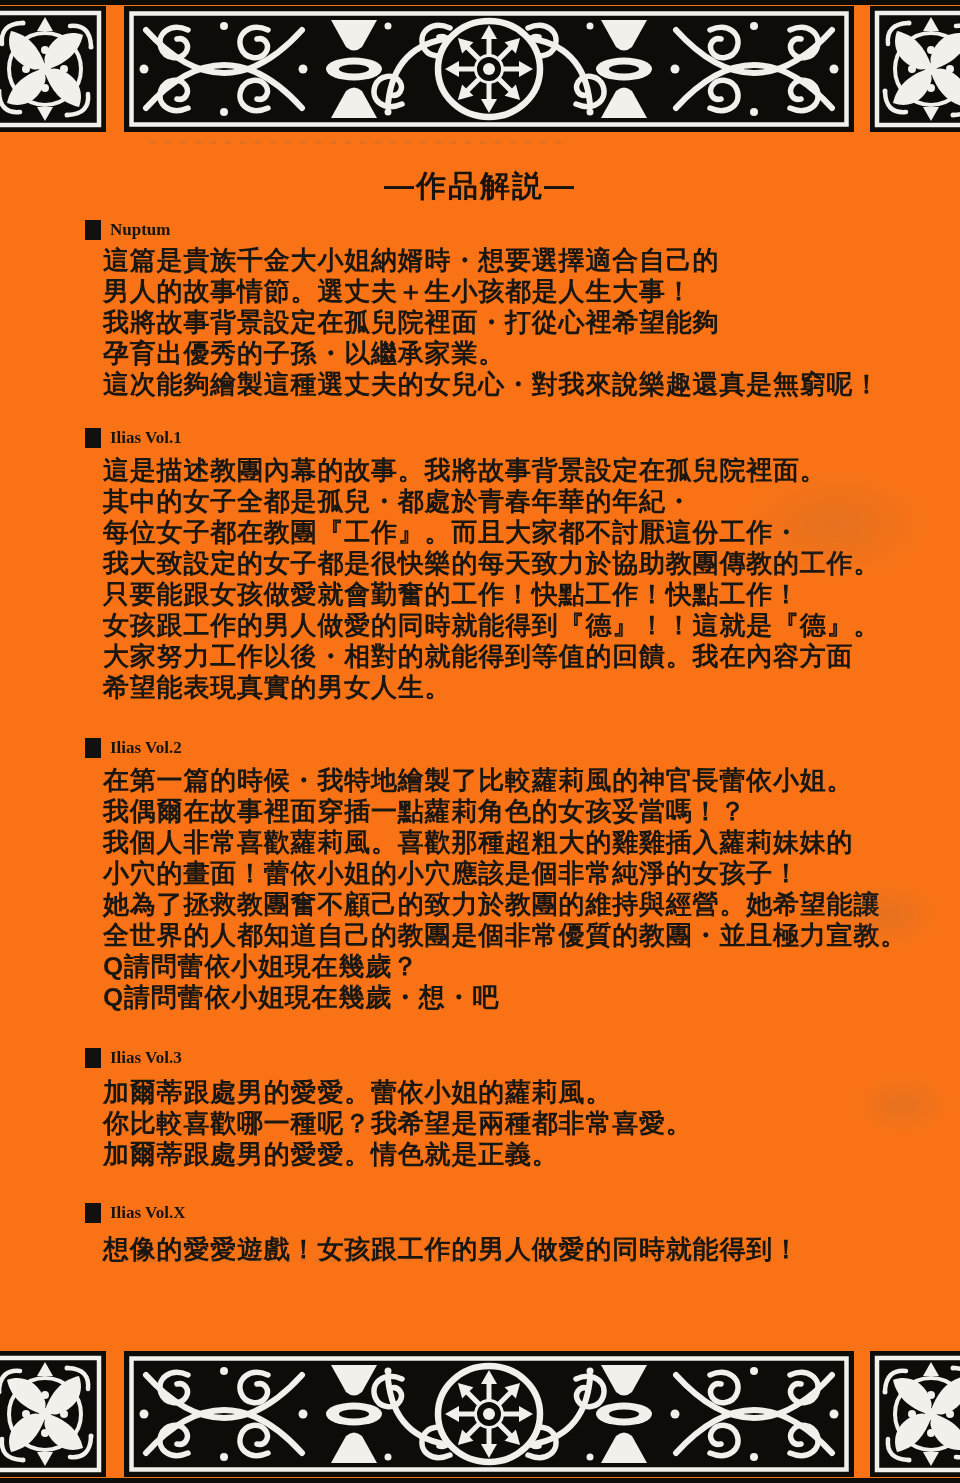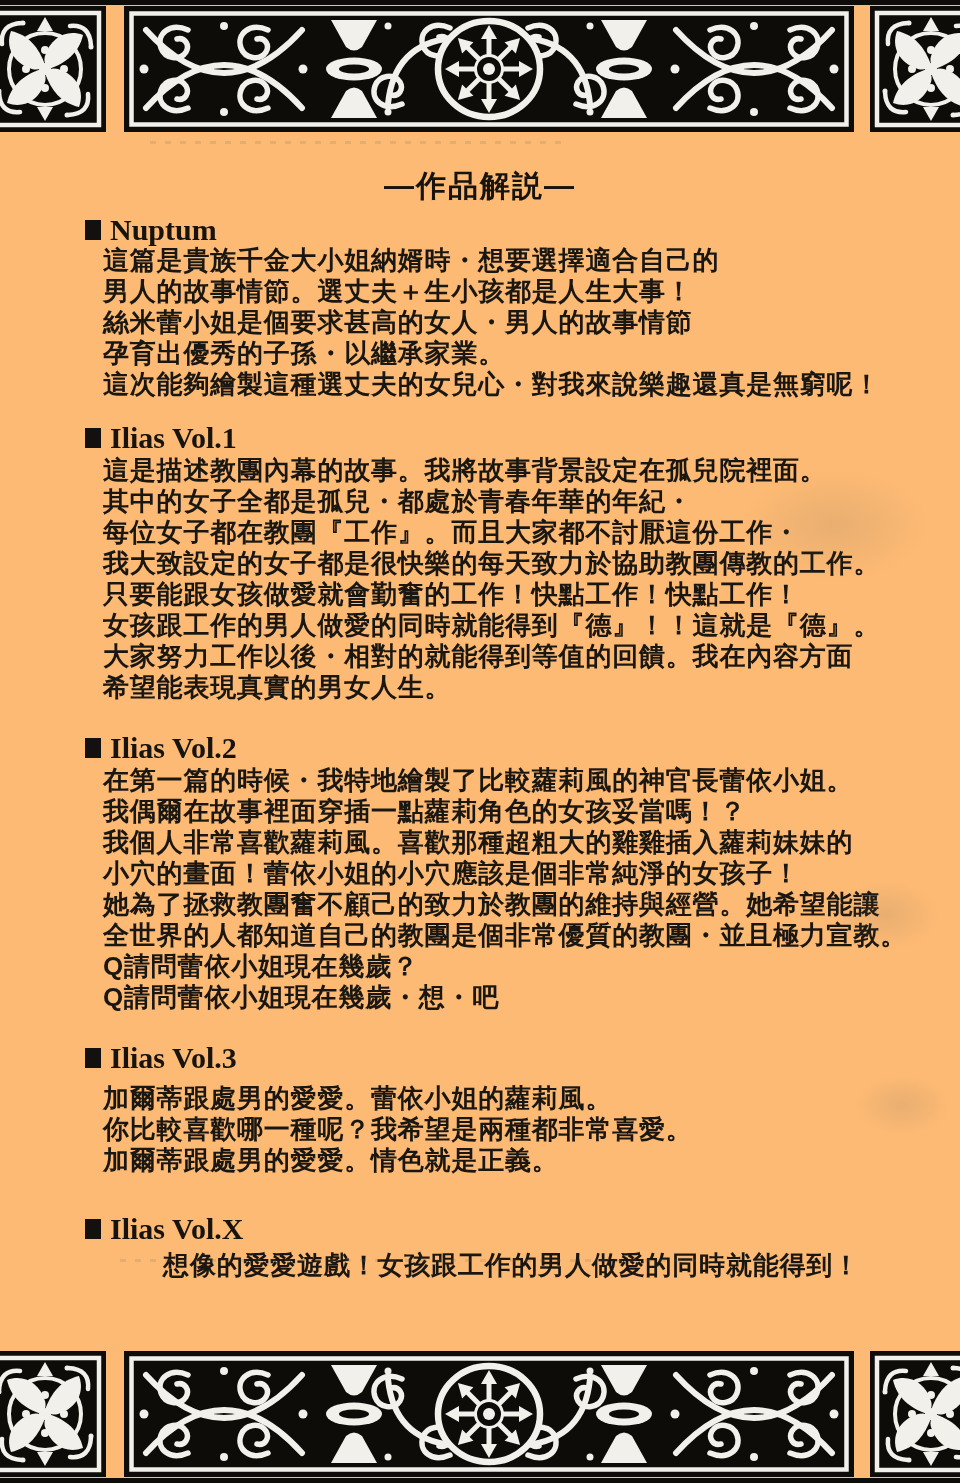--- a/index.html
+++ b/index.html
@@ -1,20 +1,20 @@
 <!DOCTYPE html>
 <html><head>
 <meta charset="utf-8">
 <style>
   html,body{margin:0;padding:0;background:#e8e6e1;}
   .page{
     position:relative;
     width:960px;height:1483px;
     margin:0 auto;
-    background:#fdba74;
+    background:#f97316;
     overflow:hidden;
     font-family:"Liberation Sans","DejaVu Sans",sans-serif;
     color:#17140f;
   }
   
   .band{position:absolute;left:0;width:960px;height:138px;}
   .band-top{top:0;}
   .band-bottom{bottom:0;transform:scaleY(-1);}
   .edge-bar{position:absolute;top:0;left:0;right:0;height:5px;background:#0d0c09;}
   .tile{position:absolute;top:4px;height:130px;}
@@ -27,38 +27,38 @@
     margin:31px 0 0 0;
     text-align:center;
     font-size:30px;line-height:34px;
     font-weight:900;letter-spacing:2px;
   }
   .section{margin-left:85px;margin-right:40px;}
   .heading{
     display:flex;align-items:center;gap:9px;
     margin:0;
     font-family:"Liberation Serif","DejaVu Serif",serif;
-    font-weight:bold;font-size:30px;line-height:26px;
+    font-weight:bold;font-size:17px;line-height:26px;
   }
   .sq{display:inline-block;width:16px;height:20px;background:#131110;flex:0 0 auto;}
   .lines{margin:4px 0 0 18px;}
   .lines p{
     margin:0;
     font-size:26px;line-height:31px;
     font-weight:900;letter-spacing:0.8px;
     white-space:nowrap;
     color:#1a1712;
   }
   .mt-title{margin-top:14px;}
   .s1 .lines{margin-top:2px;}
   .s2{margin-top:25px;}
   .s3{margin-top:32px;}
   .s4{margin-top:32px;}
-  .s4 .lines{margin-top:12px;}
-  .s5{margin-top:40px;text-align:center;}
+  .s4 .lines{margin-top:6px;}
+  .s5{margin-top:30px;}
   .s5 .lines{margin-top:8px;}
   
   .streak{
     position:absolute;height:3px;opacity:.45;
     background:repeating-linear-gradient(90deg, rgba(105,100,90,.35) 0 6px, transparent 6px 15px);
   }
   .blotch{
     position:absolute;border-radius:50%;
     background:radial-gradient(closest-side, rgba(110,104,92,.14), rgba(110,104,92,0));
   }
@@ -166,21 +166,21 @@
     <h1 class="title">—作品解説—</h1>
 
     <section class="section s1">
       <h2 class="heading mt-title">
         <span class="sq"></span>
         <span>Nuptum</span>
       </h2>
       <div class="lines">
         <p>這篇是貴族千金大小姐納婿時・想要選擇適合自己的</p>
         <p>男人的故事情節。選丈夫＋生小孩都是人生大事！</p>
-        <p>絲米蕾小姐是個要求甚高的女人・男人的故事情節</p>
+        <p>我將故事背景設定在孤兒院裡面・打從心裡希望能夠</p>
         <p>孕育出優秀的子孫・以繼承家業。</p>
         <p>這次能夠繪製這種選丈夫的女兒心・對我來說樂趣還真是無窮呢！</p>
       </div>
     </section>
 
     <section class="section s2">
       <h2 class="heading">
         <span class="sq"></span>
         <span>Ilias Vol.1</span>
       </h2>

